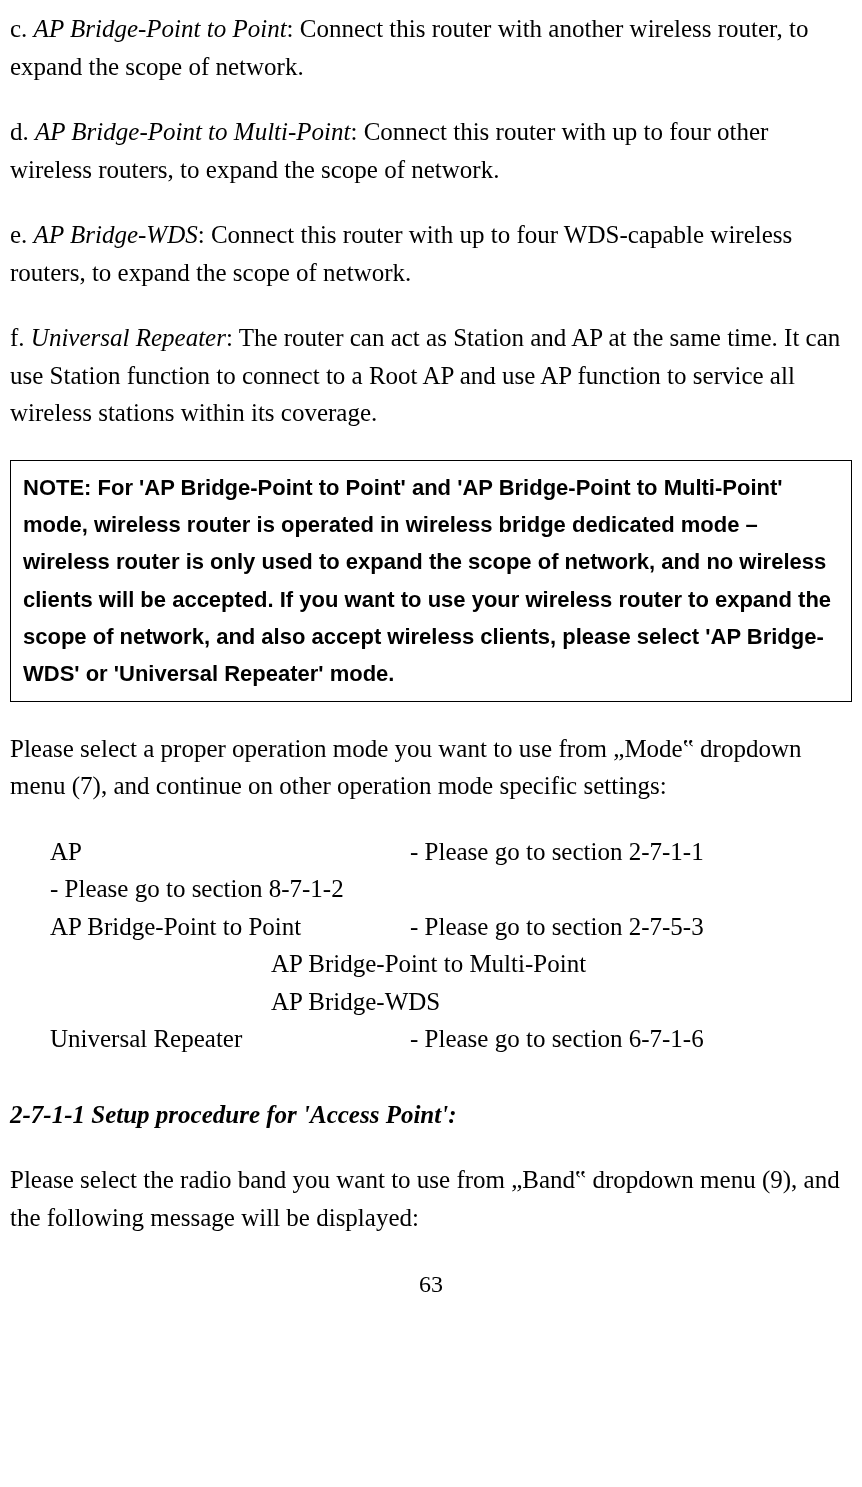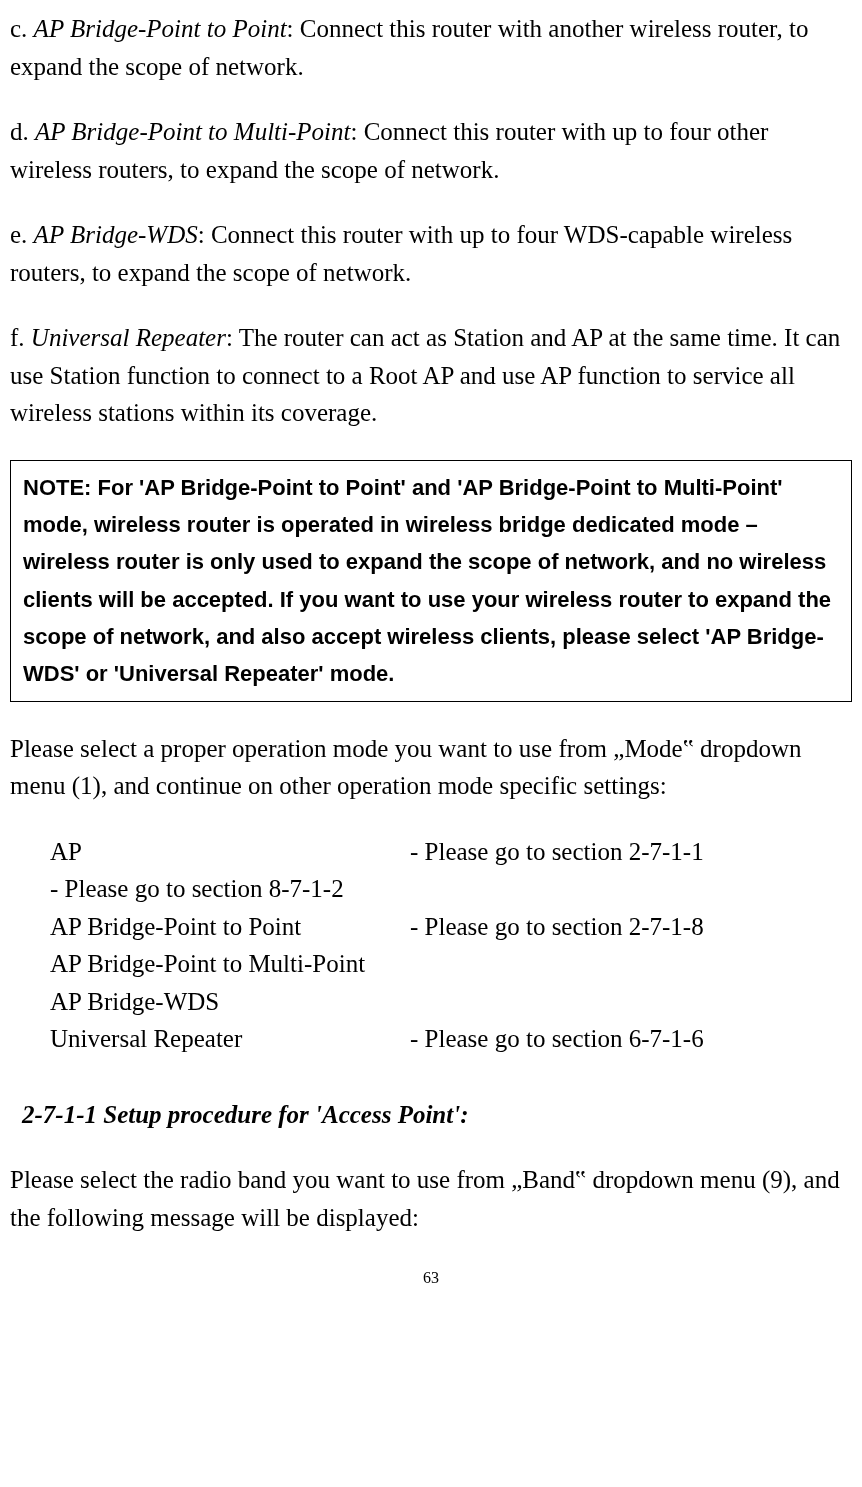--- a/index.html
+++ b/index.html
@@ -26,35 +26,36 @@
       font-weight: bold;
       font-size: 22px;
       line-height: 1.7;
     }
     .mode-table {
       margin-left: 40px;
       margin-bottom: 38px;
     }
     .mode-row {
       display: flex;
+      justify-content: center;
     }
     .mode-col1 {
       width: 360px;
     }
     .mode-col2 {
       flex: 1;
     }
     .section-heading {
       font-style: italic;
       font-weight: bold;
-      margin: 10px 0 28px 12px;
+      margin: 10px 0 28px 0;
     }
     .page-number {
       text-align: center;
-      font-size: 16px;
+      font-size: 24px;
       margin-top: 30px;
     }
   </style>
 </head>
 <body>
 
 <p class="para">
   <span>c. </span><span class="italic">AP Bridge-Point to Point</span><span>: Connect this router with another wireless router, to expand the scope of network.</span>
 </p>
 
@@ -67,33 +68,33 @@
 </p>
 
 <p class="para">
   <span>f. </span><span class="italic">Universal Repeater</span><span>: The router can act as Station and AP at the same time. It can use Station function to connect to a Root AP and use AP function to service all wireless stations within its coverage.</span>
 </p>
 
 <div class="note-box">
   <span>NOTE: For 'AP Bridge-Point to Point' and 'AP Bridge-Point to Multi-Point' mode, wireless router is operated in wireless bridge dedicated mode – wireless router is only used to expand the scope of network, and no wireless clients will be accepted. If you want to use your wireless router to expand the scope of network, and also accept wireless clients, please select 'AP Bridge-WDS' or 'Universal Repeater' mode.</span>
 </div>
 
-<p class="para">Please select a proper operation mode you want to use from „Mode‟ dropdown menu (1), and continue on other operation mode specific settings:</p>
+<p class="para">Please select a proper operation mode you want to use from „Mode‟ dropdown menu (7), and continue on other operation mode specific settings:</p>
 
 <div class="mode-table">
   <div class="mode-row">
     <div class="mode-col1">AP</div>
     <div class="mode-col2">- Please go to section 2-7-1-1</div>
   </div>
   <div class="mode-row">
     <div class="mode-col2">- Please go to section 8-7-1-2</div>
   </div>
   <div class="mode-row">
     <div class="mode-col1">AP Bridge-Point to Point</div>
-    <div class="mode-col2">- Please go to section 2-7-1-8</div>
+    <div class="mode-col2">- Please go to section 2-7-5-3</div>
   </div>
   <div class="mode-row">
     <div class="mode-col1">AP Bridge-Point to Multi-Point</div>
   </div>
   <div class="mode-row">
     <div class="mode-col1">AP Bridge-WDS</div>
   </div>
   <div class="mode-row">
     <div class="mode-col1">Universal Repeater</div>
     <div class="mode-col2">- Please go to section 6-7-1-6</div>

